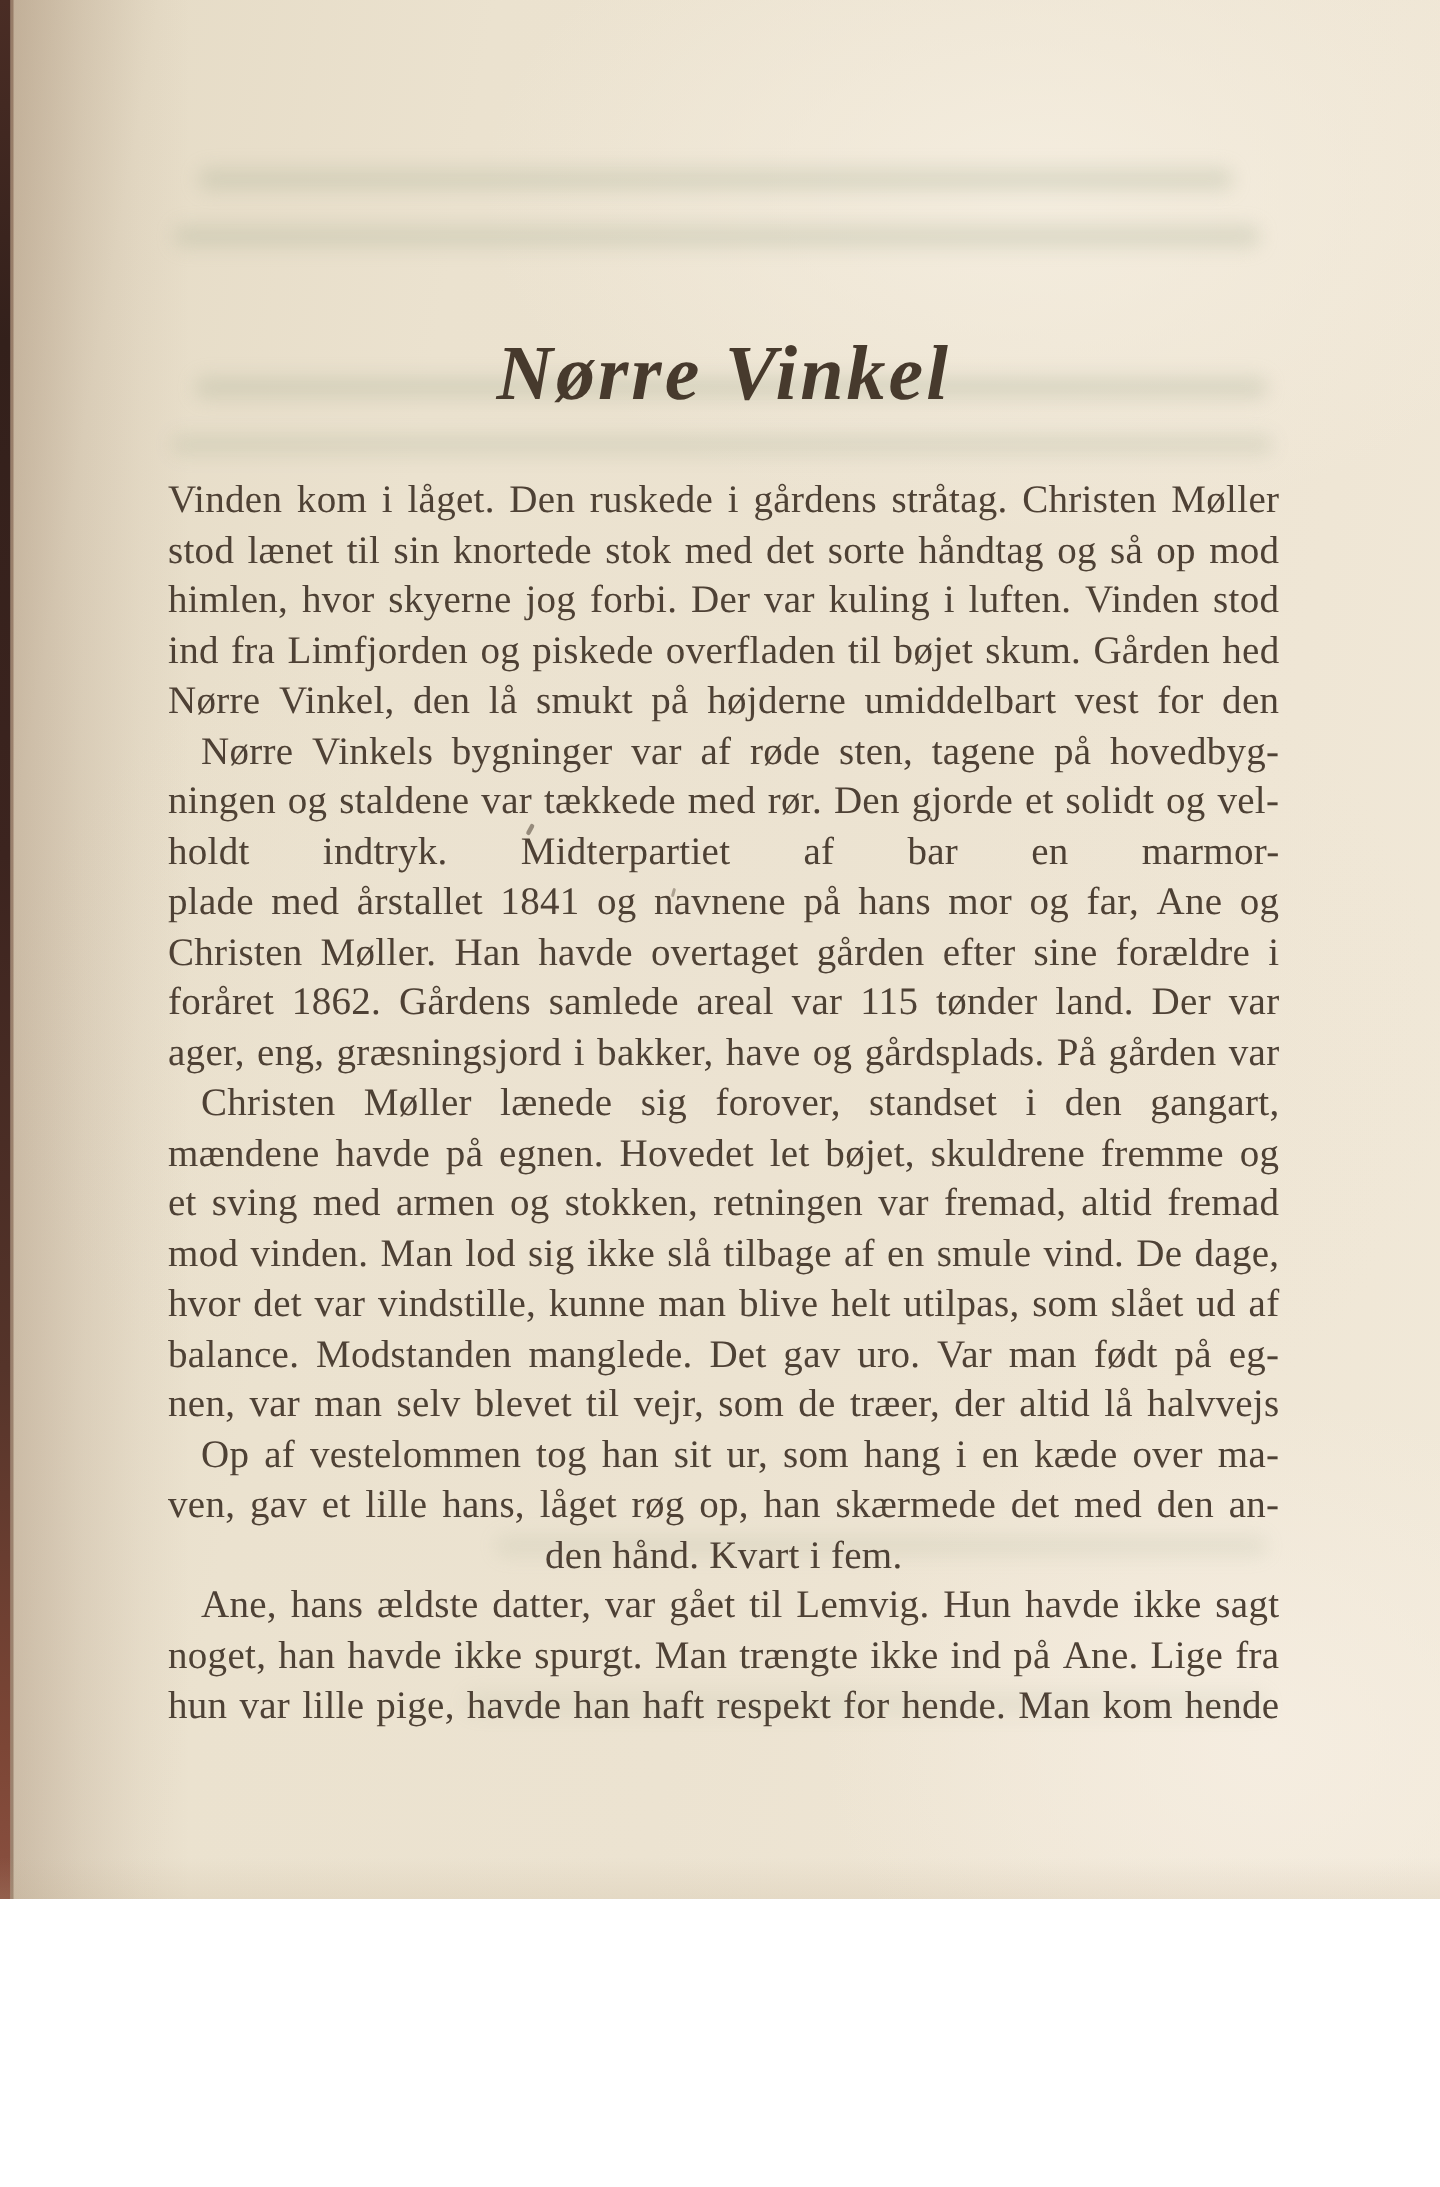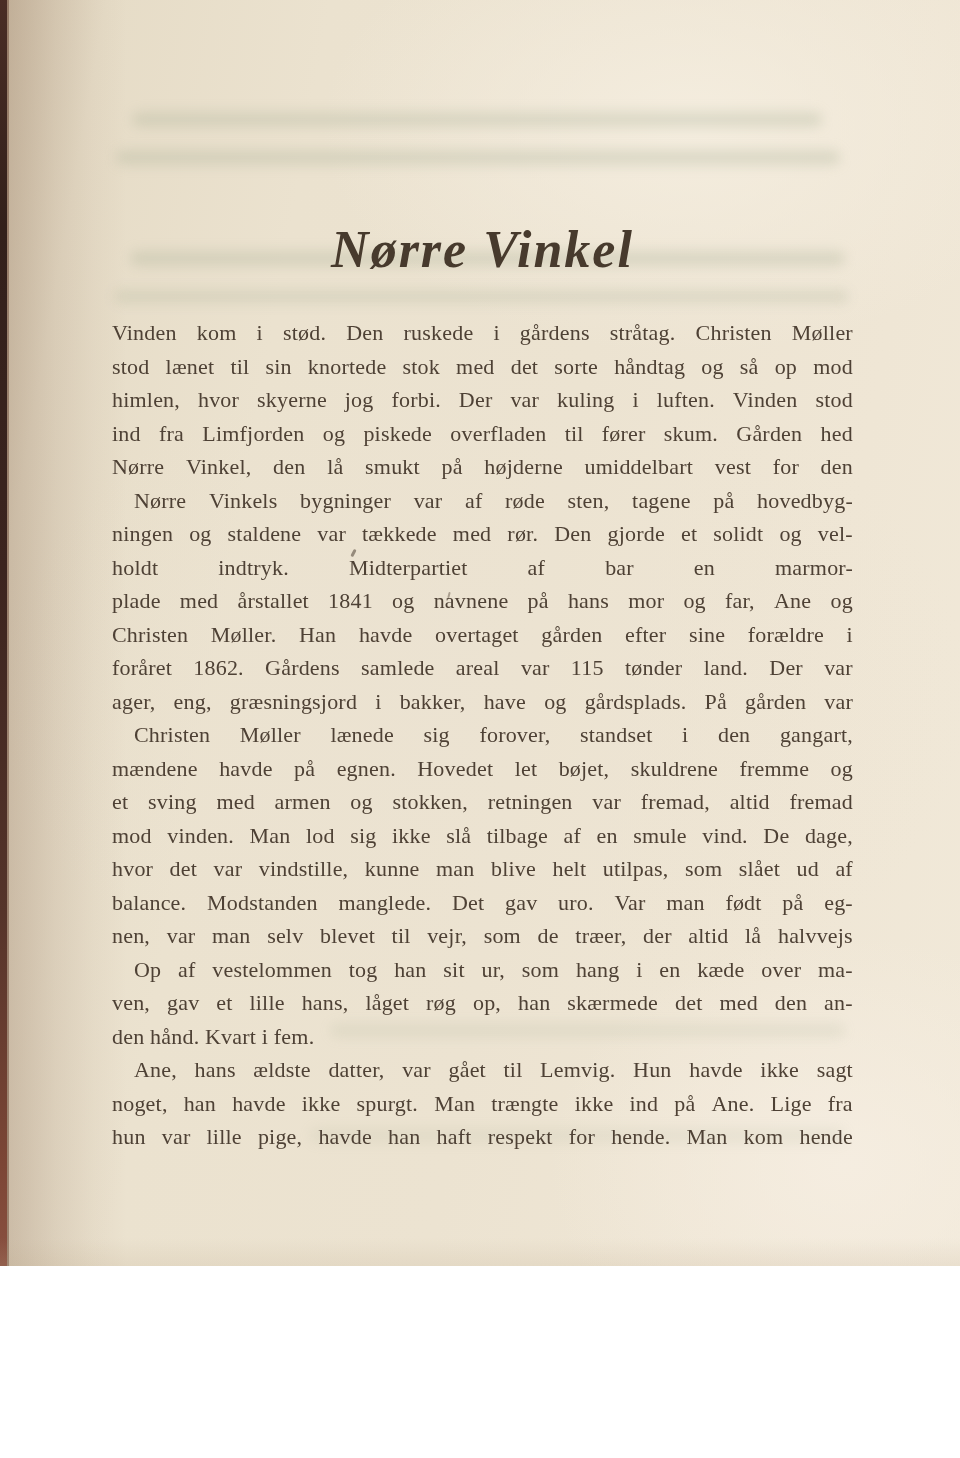--- a/index.html
+++ b/index.html
@@ -42,23 +42,24 @@
     position: absolute; top: 189px; left: 112px; width: 741px;
     text-align: center;
     font-style: italic;
     font-size: 52px;
     line-height: 1;
     color: #473a2d;
     letter-spacing: 2px;
   }
   .body-text {
     position: absolute; top: 316px; left: 112px; width: 741px;
-    font-size: 22px;
+    font-size: 26px;
     color: #4e4135;
     letter-spacing: 0.2px;
+    text-align: center;
   }
   .line {
     display: flex;
     justify-content: space-between;
     height: 33.5px;
     line-height: 33.5px;
     white-space: pre;
   }
   .line.flush-left { display: block; }
   .line.indent { padding-left: 22px; }
@@ -112,24 +113,24 @@
   <div class="ghost" style="top:150px; left:116px; width:724px;"></div>
   <div class="ghost" style="top:251px; left:130px; width:715px;"></div>
   <div class="ghost" style="top:289px; left:114px; width:735px; opacity:0.8;"></div>
   <div class="ghost" style="top:1023px; left:330px; width:515px; opacity:0.55;"></div>
   <div class="ghost" style="top:1128px; left:310px; width:535px; opacity:0.5;"></div>
 
   <h1 class="chapter-title">Nørre Vinkel</h1>
 
   <div class="body-text">
       <div class="paragraph">
-        <div class="line"><span>Vinden</span><span>kom</span><span>i</span><span>stød.</span><span>Den</span><span>ruskede</span><span>i</span><span>gårdens</span><span>stråtag.</span><span>Christen</span><span>Møller</span></div>
+        <div class="line"><span>Vinden</span><span>kom</span><span>i</span><span>låget.</span><span>Den</span><span>ruskede</span><span>i</span><span>gårdens</span><span>stråtag.</span><span>Christen</span><span>Møller</span></div>
         <div class="line"><span>stod</span><span>lænet</span><span>til</span><span>sin</span><span>knortede</span><span>stok</span><span>med</span><span>det</span><span>sorte</span><span>håndtag</span><span>og</span><span>så</span><span>op</span><span>mod</span></div>
         <div class="line"><span>himlen,</span><span>hvor</span><span>skyerne</span><span>jog</span><span>forbi.</span><span>Der</span><span>var</span><span>kuling</span><span>i</span><span>luften.</span><span>Vinden</span><span>stod</span></div>
-        <div class="line"><span>ind</span><span>fra</span><span>Limfjorden</span><span>og</span><span>piskede</span><span>overfladen</span><span>til</span><span>fører</span><span>skum.</span><span>Gården</span><span>hed</span></div>
+        <div class="line"><span>ind</span><span>fra</span><span>Limfjorden</span><span>og</span><span>piskede</span><span>overfladen</span><span>til</span><span>bøjet</span><span>skum.</span><span>Gården</span><span>hed</span></div>
         <div class="line"><span>Nørre</span><span>Vinkel,</span><span>den</span><span>lå</span><span>smukt</span><span>på</span><span>højderne</span><span>umiddelbart</span><span>vest</span><span>for</span><span>den</span></div>
       </div>
       <div class="paragraph">
         <div class="line indent"><span>Nørre</span><span>Vinkels</span><span>bygninger</span><span>var</span><span>af</span><span>røde</span><span>sten,</span><span>tagene</span><span>på</span><span>hovedbyg-</span></div>
         <div class="line"><span>ningen</span><span>og</span><span>staldene</span><span>var</span><span>tækkede</span><span>med</span><span>rør.</span><span>Den</span><span>gjorde</span><span>et</span><span>solidt</span><span>og</span><span>vel-</span></div>
         <div class="line"><span>holdt</span><span>indtryk.</span><span>Midterpartiet</span><span>af</span><span>bar</span><span>en</span><span>marmor-</span></div>
         <div class="line"><span>plade</span><span>med</span><span>årstallet</span><span>1841</span><span>og</span><span>navnene</span><span>på</span><span>hans</span><span>mor</span><span>og</span><span>far,</span><span>Ane</span><span>og</span></div>
         <div class="line"><span>Christen</span><span>Møller.</span><span>Han</span><span>havde</span><span>overtaget</span><span>gården</span><span>efter</span><span>sine</span><span>forældre</span><span>i</span></div>
         <div class="line"><span>foråret</span><span>1862.</span><span>Gårdens</span><span>samlede</span><span>areal</span><span>var</span><span>115</span><span>tønder</span><span>land.</span><span>Der</span><span>var</span></div>
         <div class="line"><span>ager,</span><span>eng,</span><span>græsningsjord</span><span>i</span><span>bakker,</span><span>have</span><span>og</span><span>gårdsplads.</span><span>På</span><span>gården</span><span>var</span></div>

